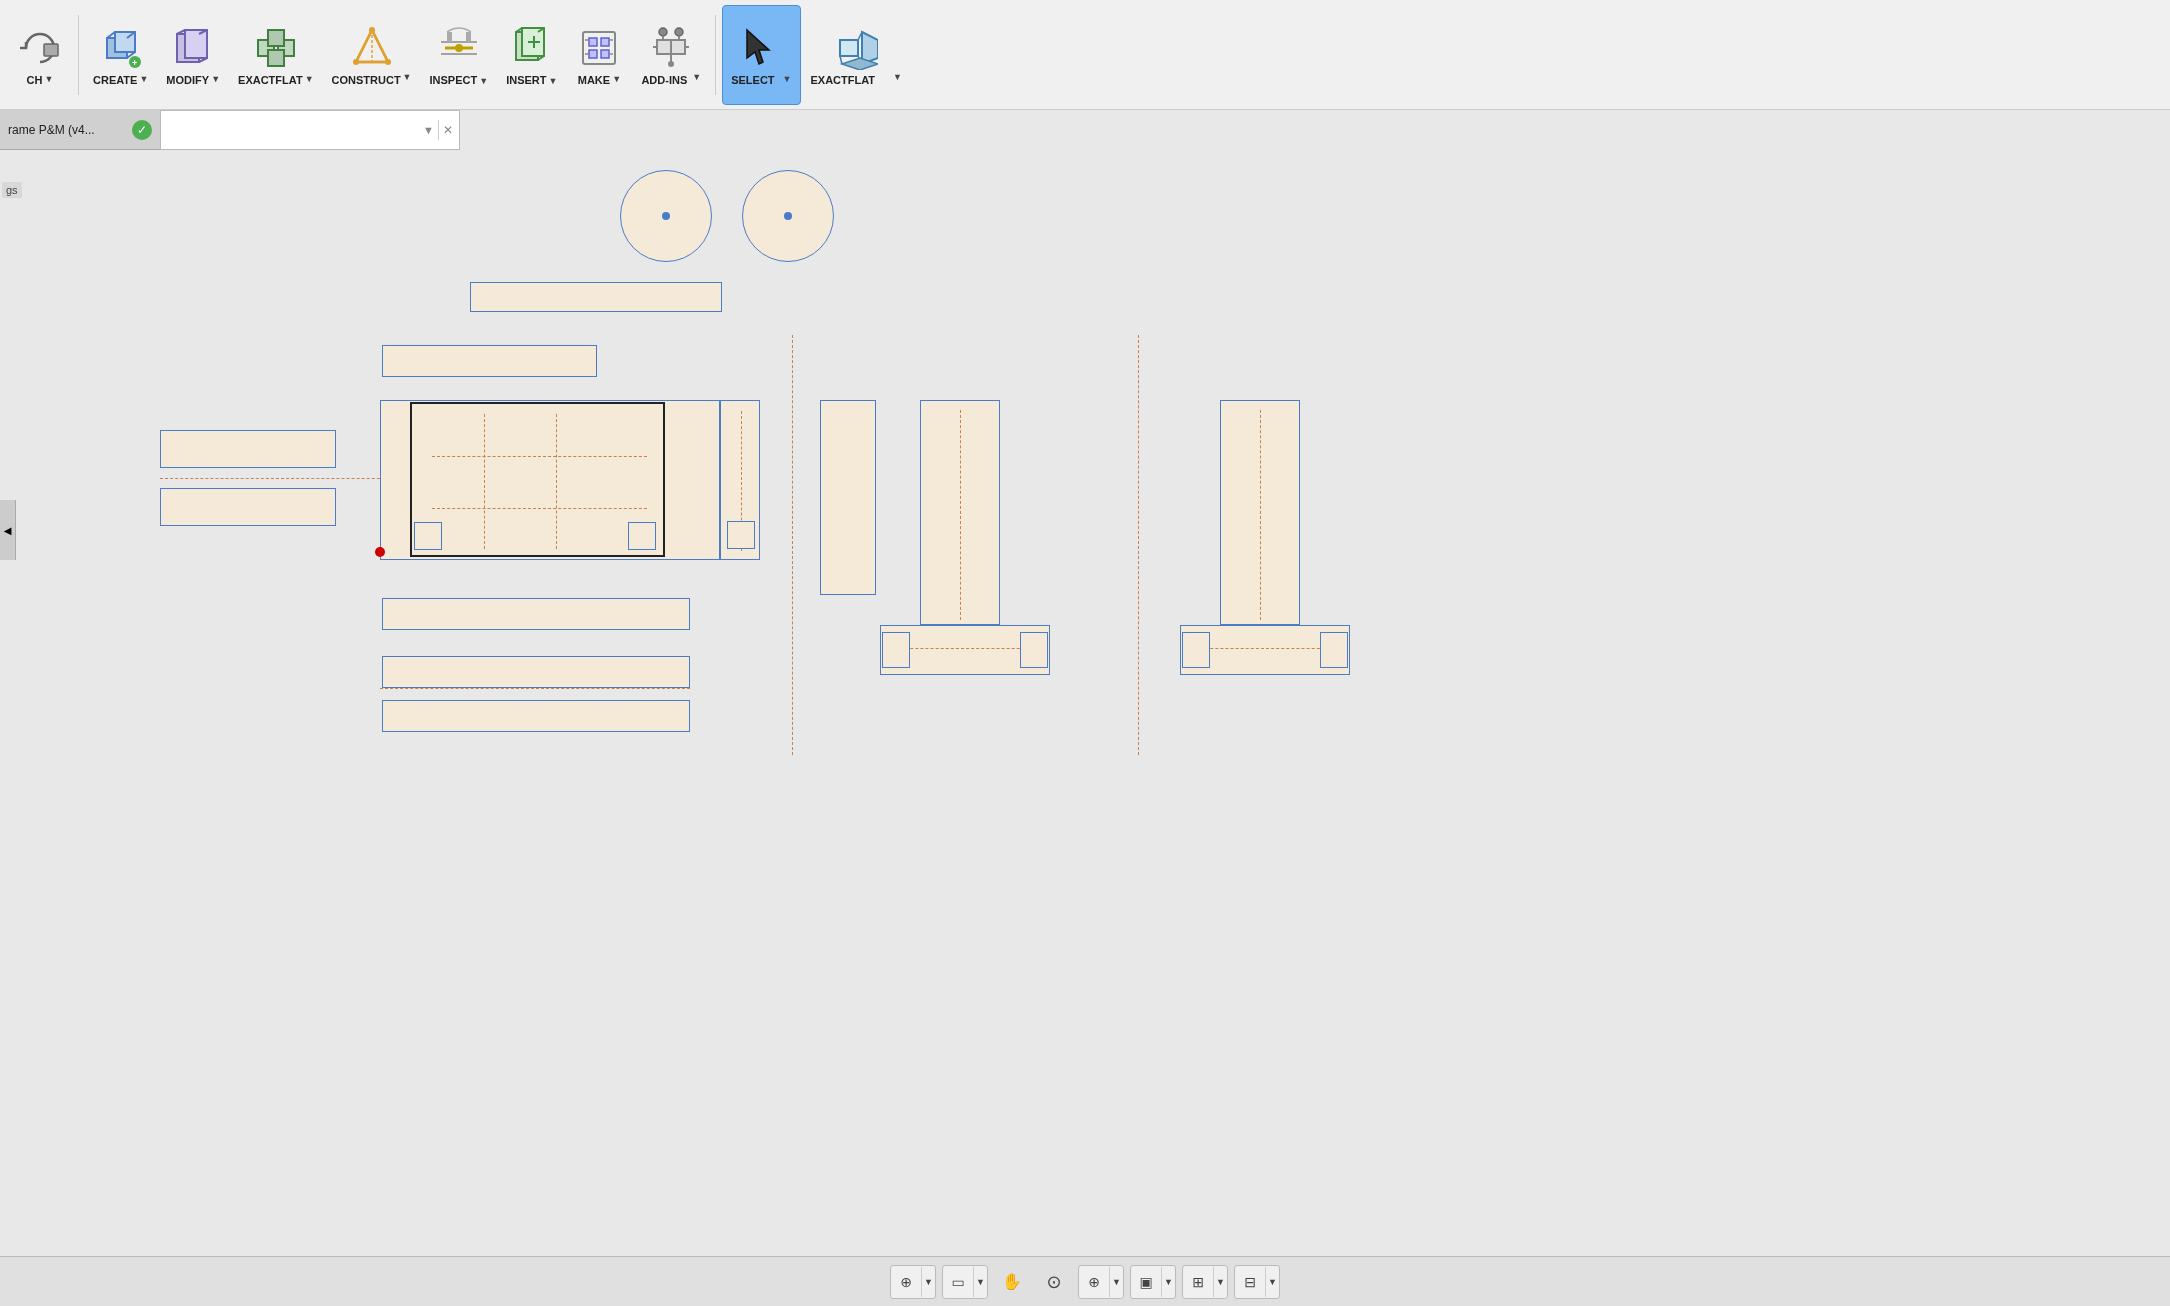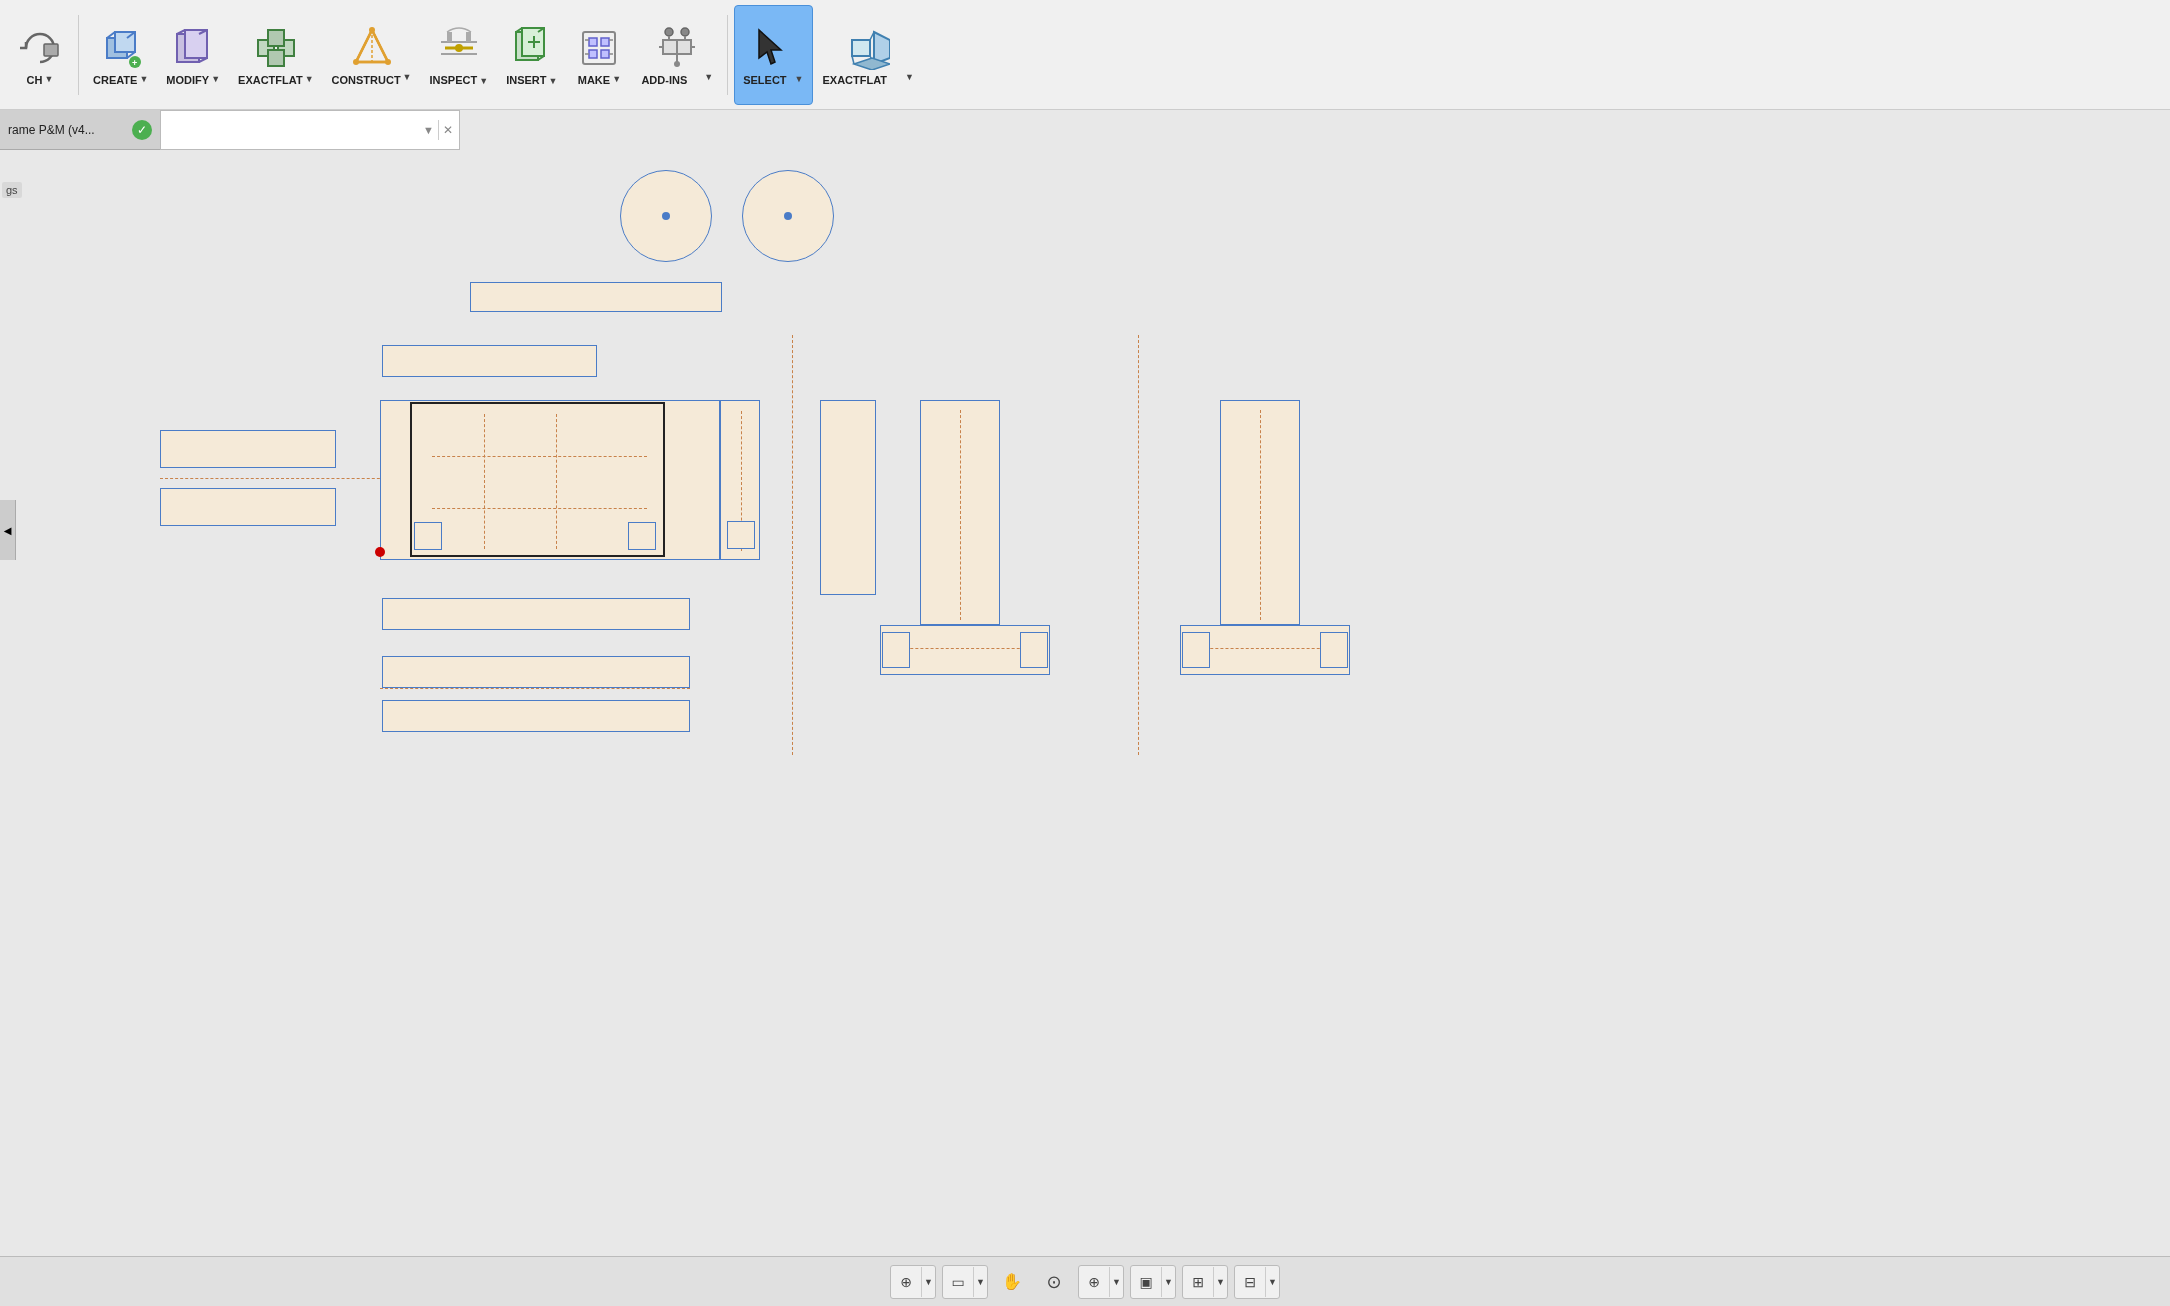--- a/index.html
+++ b/index.html
@@ -431,21 +431,21 @@
         <circle cx="14" cy="6" r="4" fill="#888" stroke="#666" stroke-width="1.5"></circle>
         <circle cx="30" cy="6" r="4" fill="#888" stroke="#666" stroke-width="1.5"></circle>
         <line x1="14" y1="10" x2="14" y2="14" stroke="#888" stroke-width="2"></line>
         <line x1="30" y1="10" x2="30" y2="14" stroke="#888" stroke-width="2"></line>
         <line x1="22" y1="28" x2="22" y2="36" stroke="#888" stroke-width="2"></line>
         <circle cx="22" cy="38" r="3" fill="#888"></circle>
         <line x1="8" y1="21" x2="4" y2="21" stroke="#888" stroke-width="2"></line>
         <line x1="36" y1="21" x2="40" y2="21" stroke="#888" stroke-width="2"></line>
       </svg>
     </div>
-    <div style="display:flex;align-items:flex-start;gap:17px;">
+    <div style="display:flex;align-items:flex-start;gap:5px;">
       <span class="toolbar-label">ADD-INS</span>
       <span class="toolbar-arrow">▼</span>
     </div>
   </div>
 
   <div class="toolbar-divider"></div>
 
   <div class="toolbar-group active">
     <div class="toolbar-icon">
       <svg class="icon-svg" viewBox="0 0 44 44">

